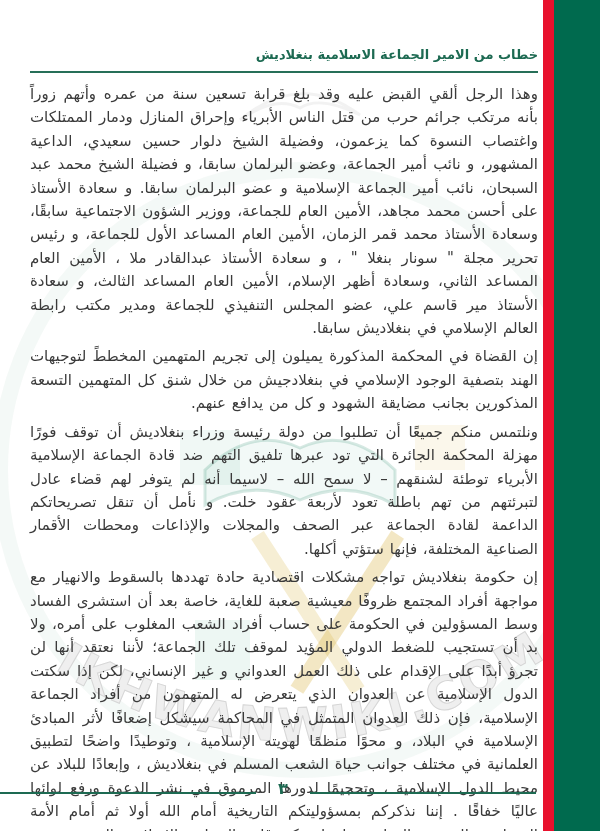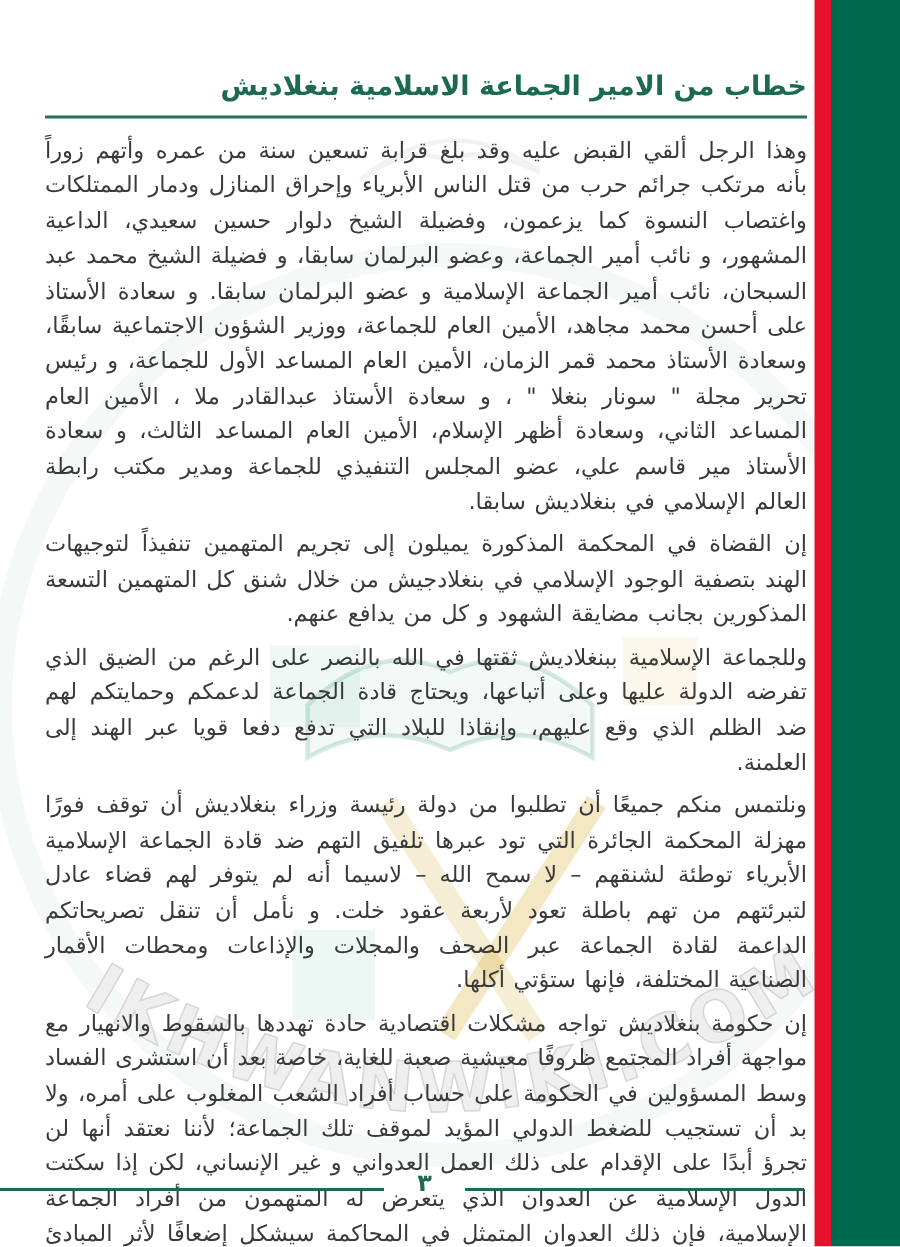--- a/index.html
+++ b/index.html
@@ -12,21 +12,21 @@
   .border-red{position:absolute;top:0;right:46px;width:11px;height:831px;background:#e8112d;}
 
   .watermark{position:absolute;left:0;top:0;width:600px;height:831px;z-index:0;pointer-events:none;}
 
   .content{
     position:absolute;left:30px;top:0;width:508px;z-index:1;
     direction:rtl;
   }
   .title{
     margin-top:47px;
-    color:#1d6a52;font-weight:bold;font-size:18px;
+    color:#1d6a52;font-weight:bold;font-size:13px;
     text-align:right;letter-spacing:0;
   }
   .title-rule{height:0;border-top:2px solid #266f58;margin-top:9px;margin-bottom:10px;}
 
   .body-text p{
     margin:0 0 5px 0;
     font-size:15px;line-height:23.4px;
     color:#3a3a3a;
     text-align:justify;text-align-last:right;
     word-spacing:1px;
@@ -69,22 +69,21 @@
 
 <div class="border-red"></div>
 <div class="border-green"></div>
 
 <div class="content">
   <div class="title">خطاب من الامير الجماعة الاسلامية بنغلاديش</div>
   <div class="title-rule"></div>
 
   <div class="body-text">
     <p>وهذا الرجل ألقي القبض عليه وقد بلغ قرابة تسعين سنة من عمره وأتهم زوراً بأنه مرتكب جرائم حرب من قتل الناس الأبرياء وإحراق المنازل ودمار الممتلكات واغتصاب النسوة كما يزعمون، وفضيلة الشيخ دلوار حسين سعيدي، الداعية المشهور، و نائب أمير الجماعة، وعضو البرلمان سابقا، و فضيلة الشيخ محمد عبد السبحان، نائب أمير الجماعة الإسلامية و عضو البرلمان سابقا. و سعادة الأستاذ على أحسن محمد مجاهد، الأمين العام للجماعة، ووزير الشؤون الاجتماعية سابقًا، وسعادة الأستاذ محمد قمر الزمان، الأمين العام المساعد الأول للجماعة، و رئيس تحرير مجلة " سونار بنغلا " ، و سعادة الأستاذ عبدالقادر ملا ، الأمين العام المساعد الثاني، وسعادة أظهر الإسلام، الأمين العام المساعد الثالث، و سعادة الأستاذ مير قاسم علي، عضو المجلس التنفيذي للجماعة ومدير مكتب رابطة العالم الإسلامي في بنغلاديش سابقا.</p>
-    <p>إن القضاة في المحكمة المذكورة يميلون إلى تجريم المتهمين تنفيذاً لتوجيهات الهند بتصفية الوجود الإسلامي في بنغلادجيش من خلال شنق كل المتهمين التسعة المذكورين بجانب مضايقة الشهود و كل من يدافع عنهم.</p>
-    <p>وللجماعة الإسلامية ببنغلاديش ثقتها في الله بالنصر على الرغم من الضيق الذي تفرضه الدولة عليها وعلى أتباعها، ويحتاج قادة الجماعة لدعمكم وحمايتكم لهم ضد الظلم الذي وقع عليهم، وإنقاذا للبلاد التي تدفع دفعا قويا عبر الهند إلى العلمنة.</p>
+    <p>إن القضاة في المحكمة المذكورة يميلون إلى تجريم المتهمين المخططً لتوجيهات الهند بتصفية الوجود الإسلامي في بنغلادجيش من خلال شنق كل المتهمين التسعة المذكورين بجانب مضايقة الشهود و كل من يدافع عنهم.</p>
     <p>ونلتمس منكم جميعًا أن تطلبوا من دولة  رئيسة وزراء بنغلاديش أن توقف فورًا مهزلة المحكمة الجائرة  التي تود عبرها تلفيق التهم ضد قادة الجماعة الإسلامية الأبرياء توطئة لشنقهم – لا سمح الله – لاسيما أنه لم يتوفر لهم قضاء عادل لتبرئتهم من تهم  باطلة تعود لأربعة عقود خلت. و نأمل أن تنقل تصريحاتكم الداعمة لقادة الجماعة عبر الصحف والمجلات والإذاعات ومحطات الأقمار الصناعية المختلفة، فإنها ستؤتي أكلها.</p>
     <p>إن حكومة بنغلاديش تواجه مشكلات اقتصادية حادة تهددها بالسقوط والانهيار مع مواجهة أفراد المجتمع ظروفًا معيشية صعبة للغاية، خاصة بعد أن استشرى الفساد وسط المسؤولين في الحكومة على حساب أفراد الشعب المغلوب على أمره، ولا بد أن تستجيب للضغط الدولي المؤيد لموقف تلك الجماعة؛ لأننا نعتقد أنها لن تجرؤ أبدًا على الإقدام على ذلك العمل العدواني و غير الإنساني، لكن إذا سكتت الدول الإسلامية عن العدوان الذي يتعرض له المتهمون من أفراد الجماعة الإسلامية، فإن ذلك العدوان المتمثل في المحاكمة سيشكل  إضعافًا لأثر المبادئ الإسلامية في البلاد، و محوًا منظمًا لهويته الإسلامية ، وتوطيدًا  واضحًا لتطبيق العلمانية في مختلف جوانب  حياة  الشعب المسلم في بنغلاديش ، وإبعادًا للبلاد عن محيط الدول الإسلامية ، وتحجيمًا لدورها  المرموق في نشر الدعوة ورفع لوائها عاليًا خفاقًا . إننا نذكركم بمسؤوليتكم التاريخية أمام الله أولا ثم أمام الأمة المسلمة والمجتمع الدولي تجاه إخوتكم قادة الجماعة الإسلامية الذين يقبعون حاليًا في سجون حكومة بنغلاديش، و يواجهون شبح الموت المخطط لهم زورًا.</p>
   </div>
 </div>
 
 <div class="footer-rule left"></div>
 <div class="page-number">٣</div>
 <div class="footer-rule right"></div>
 
 </body></html>

